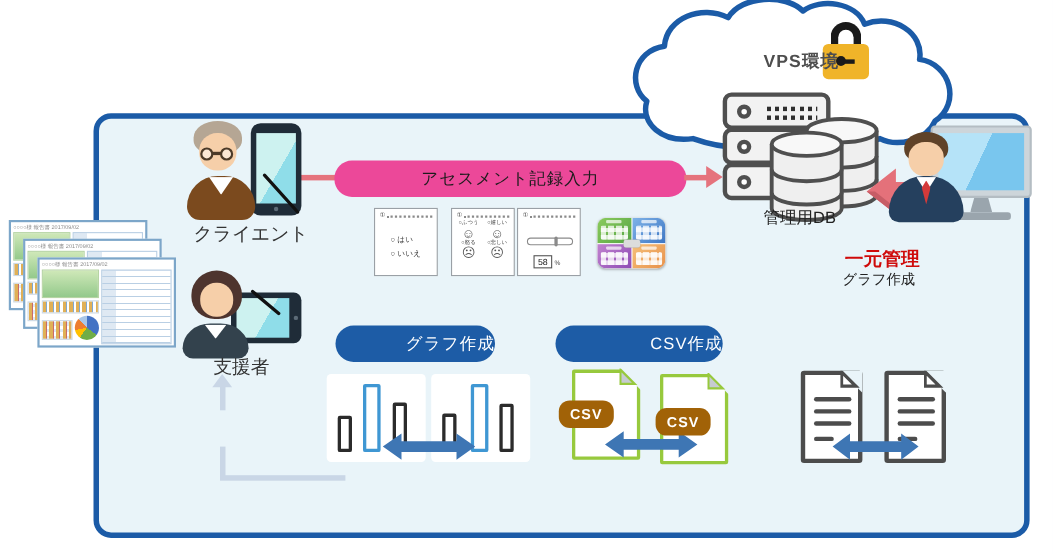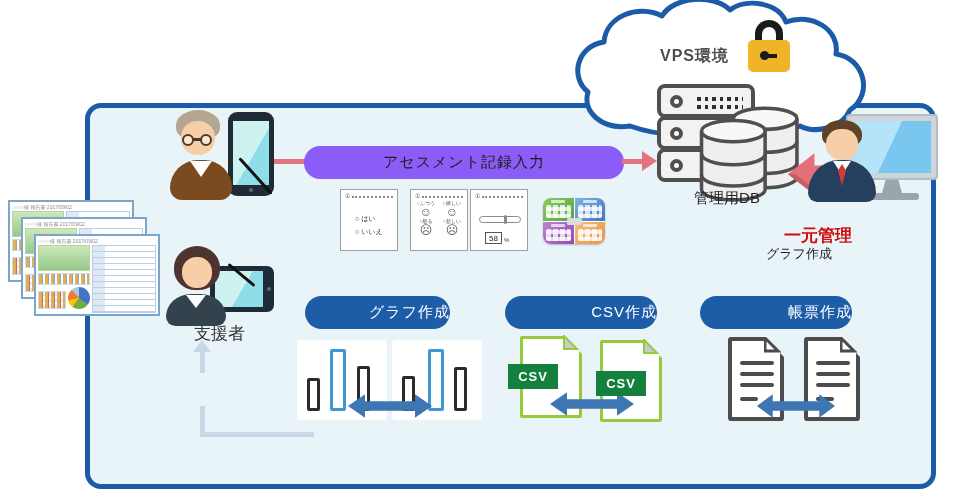--- a/index.html
+++ b/index.html
@@ -16,21 +16,21 @@
   
   .lt{background:#c9d6e6;z-index:1;}
   .lt-arrowhead{width:0;height:0;border-left:9px solid transparent;border-right:9px solid transparent;
                 border-bottom:12px solid #c9d6e6;z-index:1;}
 
   
   .pill{display:flex;align-items:center;justify-content:center;border-radius:17px;
         font-size:15px;letter-spacing:1px;z-index:5;}
   .pill-blue{background:#1d5ca6;color:#fff;justify-content:flex-end;}
   .pill-light{background:#c7d5e8;color:#1b1b1b;z-index:2;}
-  .pill-red{background:#8b5cf6;color:#1c1c1c;}
+  .pill-red{background:#ec4899;color:#1c1c1c;}
 
   
   .redline{background:#e5737d;z-index:5;}
   .red-head{width:0;height:0;border-top:10px solid transparent;border-bottom:10px solid transparent;
             border-left:15px solid #e5737d;z-index:5;}
 
   
   .cloud-label{font-size:16px;font-weight:bold;color:#4e4e4e;z-index:3;letter-spacing:1px;}
 
   
@@ -118,21 +118,21 @@
 
   
   .panel{width:90px;height:80px;background:#fff;border-radius:4px;z-index:5;}
   .bar{position:absolute;bottom:9px;background:#fff;border:3.5px solid #2b2b2b;border-radius:2px;}
   .bar-blue{border-color:#3f97d3;}
 
   
   .page-csv{width:62px;height:82px;background:#fff;border:3px solid #97c93d;border-radius:2px;z-index:5;}
   .page-doc{width:56px;height:84px;background:#fff;border:4px solid #4c4c4c;border-radius:3px;z-index:5;}
   .fold{position:absolute;top:-4px;right:-4px;z-index:6;}
-  .csv-badge{background:#15803d;color:#fff;font-weight:bold;font-size:13px;border-radius:0;
+  .csv-badge{background:#a16207;color:#fff;font-weight:bold;font-size:13px;border-radius:10px;
              display:flex;align-items:center;justify-content:center;z-index:7;letter-spacing:1px;}
   .doc-line{position:absolute;left:8px;height:4px;background:#4c4c4c;border-radius:2px;}
 
   .darrow{z-index:6;}
 
   .lbl{z-index:6;white-space:nowrap;}
 </style>
 </head>
 <body>
 
@@ -144,21 +144,21 @@
   <div class="abs lt" style="left:200px;top:351px;width:5px;height:22px;"></div>
   <div class="abs lt" style="left:200px;top:406px;width:5px;height:30px;"></div>
   <div class="abs lt" style="left:200px;top:432px;width:114px;height:5px;"></div>
 
   <svg class="abs" style="left:572px;top:0;width:315px;height:150px;overflow:visible;z-index:2;" viewBox="0 0 315 150">
     <path d="M58 126 C30 130 10 112 16 92 C-2 78 4 46 32 42 C34 16 66 4 90 16
              C102 -4 142 -6 158 10 C174 -2 206 2 214 22 C240 12 268 30 264 54
              C292 58 302 94 278 110 C270 128 244 134 228 126
              C200 136 170 136 150 128 C120 138 86 136 58 126 Z" fill="#ffffff" stroke="#1b5ba7" stroke-width="5" stroke-linejoin="round"></path>
   </svg>
-  <div class="abs cloud-label lbl" style="left:660px;top:46px;">VPS環境</div>
+  <div class="abs cloud-label lbl" style="left:694px;top:46px;">VPS環境</div>
 
   <div class="abs lock" style="left:748px;top:20px;">
     <span class="lock-shackle"></span>
     <span class="lock-body"></span>
     <span class="lock-hole"></span>
     <span class="lock-bar"></span>
   </div>
 
   <div class="abs server" style="left:657px;top:86px;">
     <div class="srv-unit">
@@ -278,37 +278,38 @@
   <div class="abs monitor-stand" style="left:882px;top:180px;width:20px;height:13px;"></div>
   <div class="abs monitor-base" style="left:865px;top:193px;width:54px;height:7px;"></div>
   <div class="abs avatar" style="left:806px;top:120px;width:72px;height:82px;">
     <span class="hair" style="left:16px;top:0;width:40px;height:28px;background:#5f4228;border-radius:50% 50% 42% 42%;"></span>
     <span class="face" style="left:20px;top:9px;width:32px;height:31px;background:#f6cfa9;border-radius:46%;"></span>
     <span class="torso" style="left:2px;top:40px;width:68px;height:42px;background:#25405e;border-radius:50% 50% 10px 10px / 85% 85% 10px 10px;"></span>
     <span class="shirt" style="left:27px;top:41px;width:18px;height:14px;"></span>
     <span class="tie" style="left:32px;top:44px;width:8px;height:22px;background:#d43a3a;clip-path:polygon(50% 0,100% 30%,50% 100%,0 30%);"></span>
   </div>
 
-  <div class="abs lbl" style="left:784px;top:224px;font-size:17px;font-weight:bold;color:#cf0a0a;z-index:6;">一元管理</div>
+  <div class="abs lbl" style="left:768px;top:224px;font-size:17px;font-weight:bold;color:#cf0a0a;z-index:6;">一元管理</div>
   <div class="abs lbl" style="left:766px;top:245px;font-size:13px;color:#222;z-index:6;">グラフ作成</div>
 
   <div class="abs avatar" style="left:170px;top:108px;width:110px;height:92px;">
     <span class="device" style="left:58px;top:4px;width:46px;height:84px;">
       <span class="screen" style="left:5px;top:9px;width:36px;height:64px;"></span>
       <span class="homedot" style="left:21px;bottom:4px;"></span>
       <span class="stylus" style="left:26px;top:40px;height:48px;"></span>
     </span>
     <span class="hair" style="left:6px;top:2px;width:44px;height:30px;background:#b5a694;border-radius:50% 50% 40% 40%;"></span>
     <span class="face" style="left:11px;top:13px;width:34px;height:34px;background:#f6cfa9;border-radius:48%;"></span>
     <span class="abs" style="left:12px;top:26px;width:12px;height:12px;border:2.5px solid #4c3a28;border-radius:50%;background:rgba(255,255,255,.5);"></span>
     <span class="abs" style="left:30px;top:26px;width:12px;height:12px;border:2.5px solid #4c3a28;border-radius:50%;background:rgba(255,255,255,.5);"></span>
     <span class="abs" style="left:23px;top:30px;width:8px;height:3px;background:#4c3a28;"></span>
     <span class="torso" style="left:0;top:52px;width:62px;height:40px;background:#7b4a1e;border-radius:45% 45% 12px 12px / 70% 70% 12px 12px;"></span>
     <span class="shirt" style="left:20px;top:53px;width:22px;height:16px;"></span>
   </div>
+  <div class="abs lbl" style="left:176px;top:201px;font-size:17px;color:#333;z-index:6;">クライエント</div>
 
   <div class="abs avatar" style="left:166px;top:246px;width:110px;height:80px;">
     <span class="device" style="left:44px;top:20px;width:64px;height:46px;border-radius:7px;">
       <span class="screen" style="left:5px;top:5px;width:48px;height:36px;"></span>
       <span class="homedot" style="right:3px;top:21px;"></span>
       <span class="stylus" style="left:30px;top:-8px;height:34px;transform:rotate(-50deg);"></span>
     </span>
     <span class="hair" style="left:8px;top:0;width:46px;height:44px;background:#4e342e;border-radius:50% 50% 46% 46%;"></span>
     <span class="face" style="left:16px;top:11px;width:30px;height:31px;background:#f6cfa9;border-radius:48%;"></span>
     <span class="torso" style="left:0;top:48px;width:60px;height:32px;background:#33424d;border-radius:45% 45% 10px 10px / 75% 75% 10px 10px;"></span>
@@ -359,23 +360,20 @@
     </div>
   </div>
 
 
   <div class="abs pill pill-blue" style="left:305px;top:296px;width:145px;height:33px;">
     <span>グラフ作成</span>
   </div>
   <div class="abs pill pill-blue" style="left:505px;top:296px;width:152px;height:33px;">
     <span>CSV作成</span>
   </div>
-  <div class="abs pill pill-blue" style="left:700px;top:296px;width:152px;height:33px;">
-    <span>帳票作成</span>
-  </div>
 
   <div class="abs panel" style="left:297px;top:340px;">
     <span class="bar" style="left:10px;width:13px;height:33px;"></span>
     <span class="bar bar-blue" style="left:33px;width:16px;height:62px;"></span>
     <span class="bar" style="left:60px;width:13px;height:45px;"></span>
   </div>
   <div class="abs panel" style="left:392px;top:340px;">
     <span class="bar" style="left:10px;width:13px;height:35px;"></span>
     <span class="bar bar-blue" style="left:36px;width:16px;height:62px;"></span>
     <span class="bar" style="left:62px;width:13px;height:44px;"></span>

